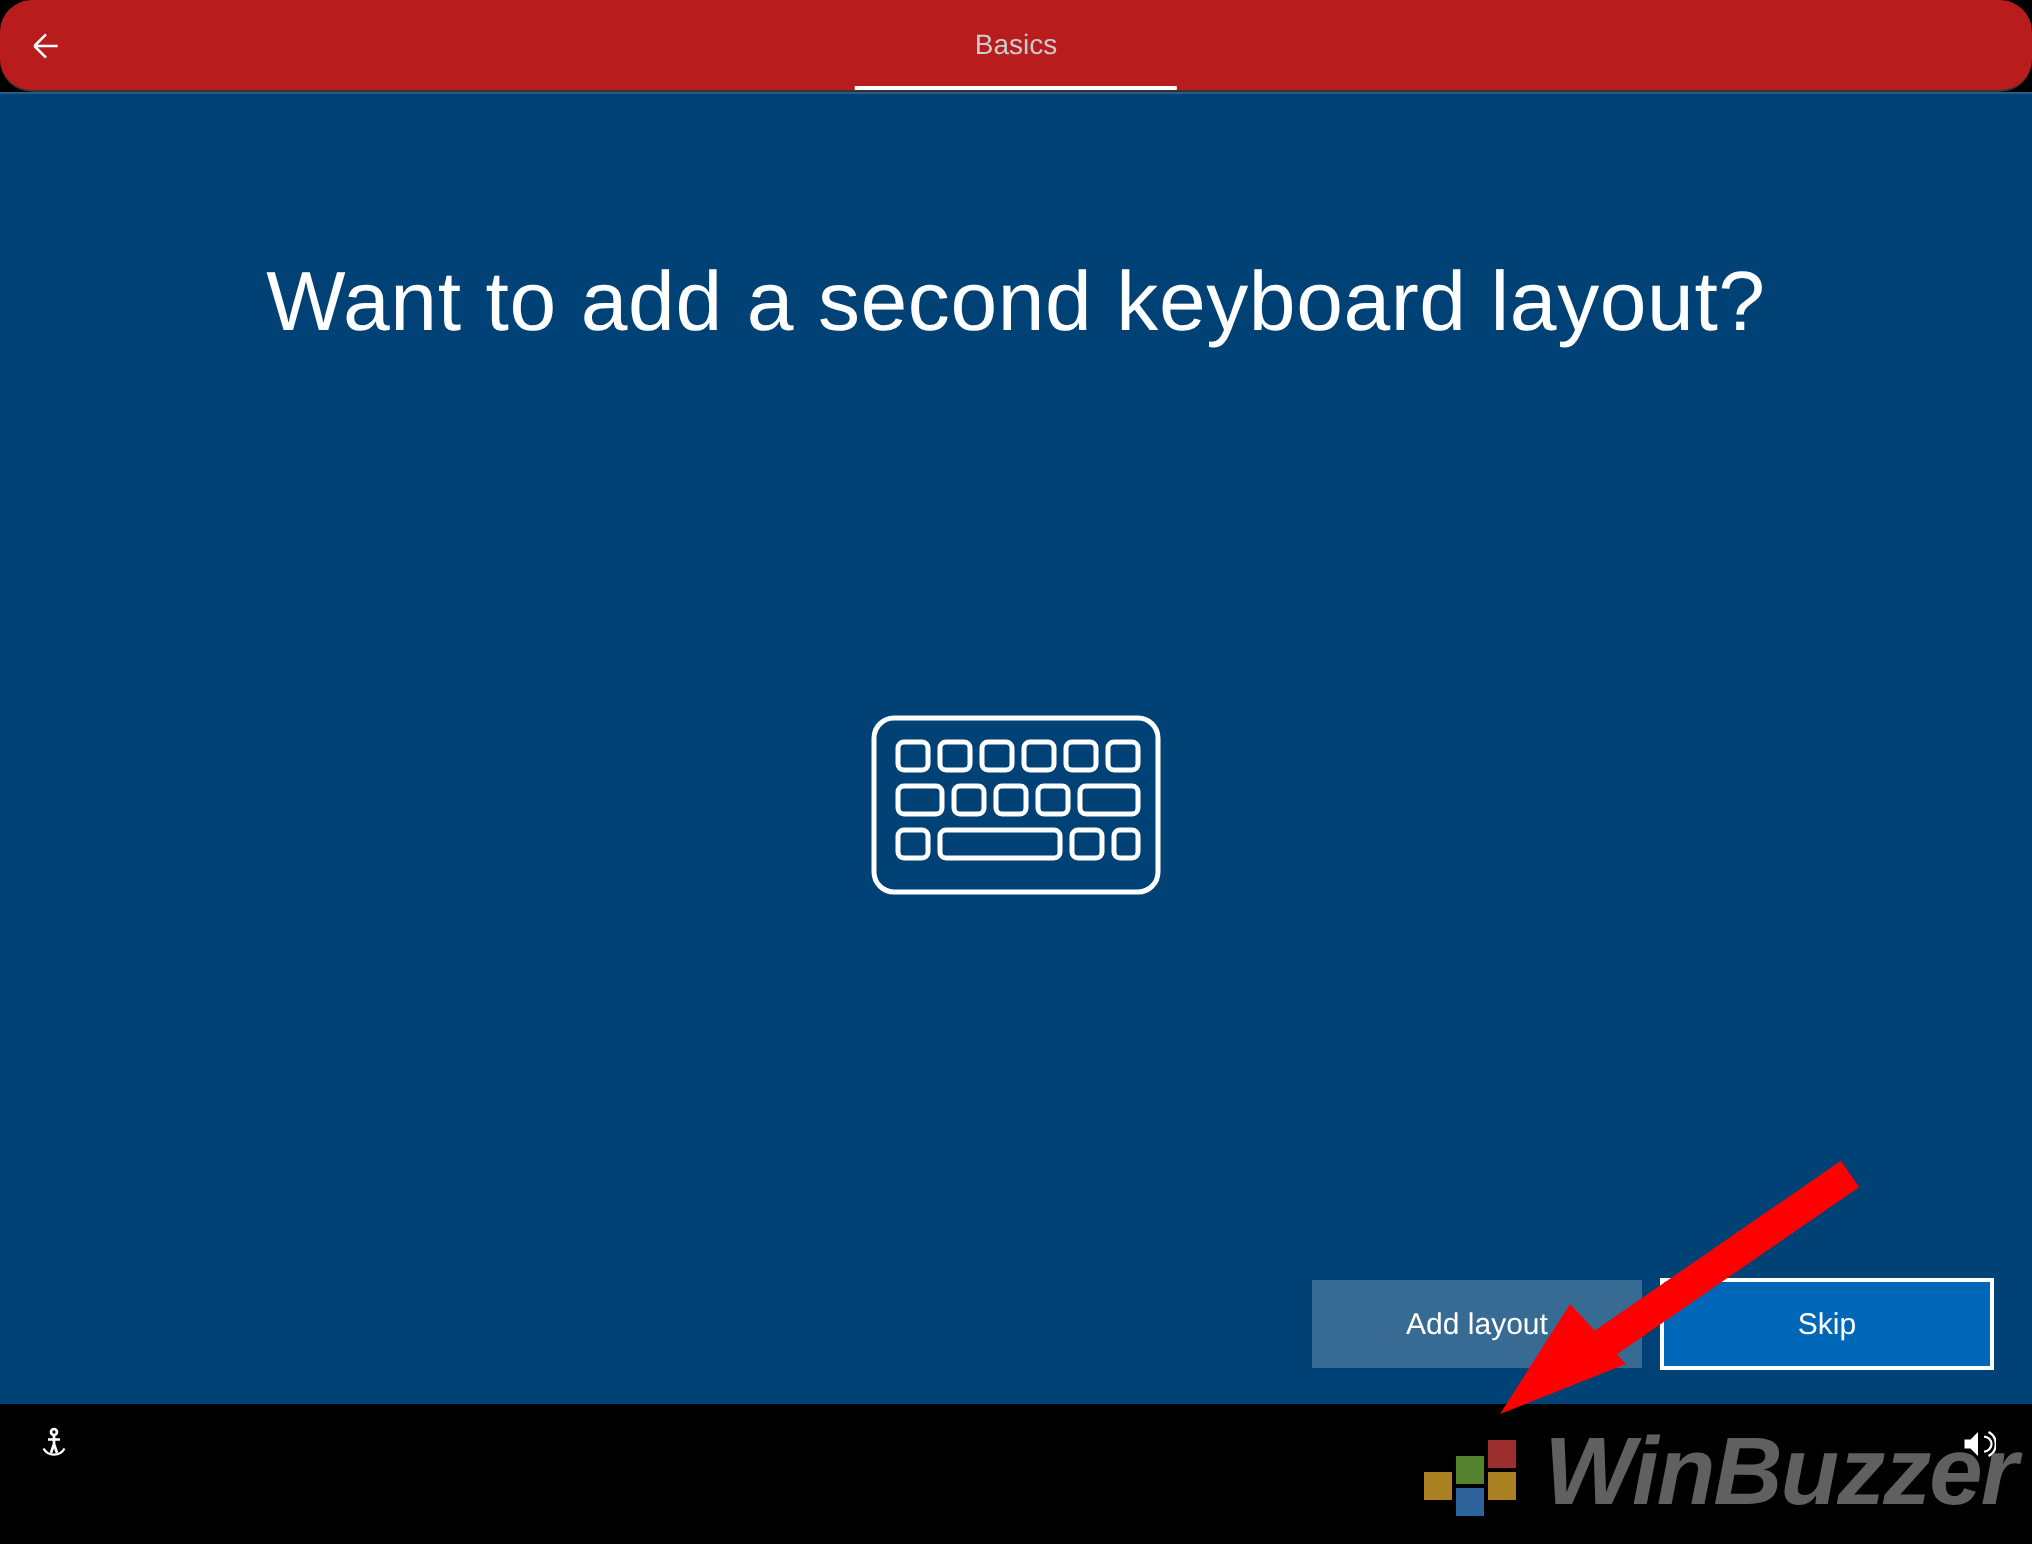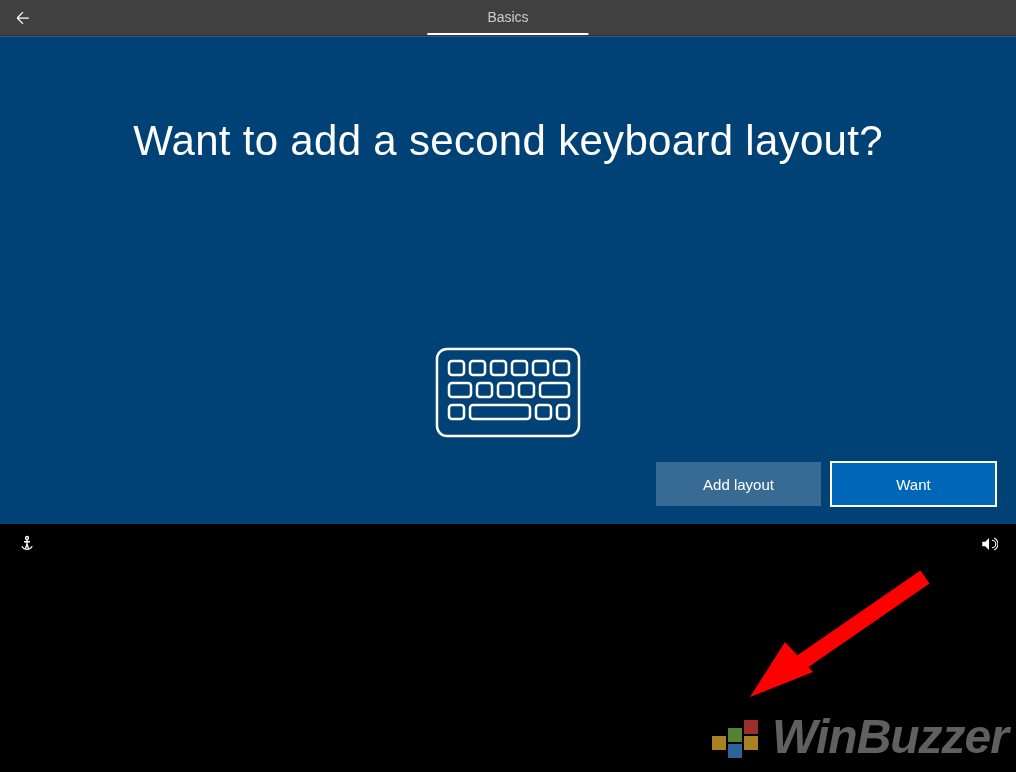--- a/index.html
+++ b/index.html
@@ -9,26 +9,27 @@
     }
     body {
       width: 1016px;
       height: 772px;
       font-family: "Segoe UI", "Segoe UI Light", -apple-system, sans-serif;
       background: #000;
       overflow: hidden;
       position: relative;
     }
     .header {
-      height: 36px;
-      background: #404040;
+      height: 46px;
+      background: #b91c1c;
       display: flex;
       align-items: center;
       position: relative;
       border-bottom: 1px solid #333;
+      border-radius: 16px;
     }
     .back-btn {
       width: 46px;
       height: 46px;
       display: flex;
       align-items: center;
       justify-content: center;
       color: #fff;
       cursor: pointer;
     }
@@ -46,21 +47,21 @@
     .tab {
       padding: 0 60px;
       color: #ccc;
       font-size: 14px;
       display: flex;
       align-items: center;
       border-bottom: 2px solid #fff;
       cursor: pointer;
     }
     .main {
-      height: 488px;
+      height: 656px;
       background: #004275;
       position: relative;
       display: flex;
       flex-direction: column;
       align-items: center;
       border-top: 1px solid #2a5a8a;
     }
     .title {
       color: #fff;
       font-size: 42px;
@@ -184,21 +185,21 @@
       <rect x="103" y="60" width="15" height="14" rx="3"></rect>
       <rect x="124" y="60" width="12" height="14" rx="3"></rect>
     </svg>
   </div>
 
   <div class="buttons">
     <button class="btn btn-secondary">
       <span>Add layout</span>
     </button>
     <button class="btn btn-primary">
-      <span>Want</span>
+      <span>Skip</span>
     </button>
   </div>
 
   <svg class="arrow-annotation" width="210" height="140">
     <defs>
       <marker id="arrowhead" markerWidth="12" markerHeight="12" refX="2" refY="6" orient="auto">
         <polygon points="0 0, 12 6, 0 12" fill="#ff0000"></polygon>
       </marker>
     </defs>
     <path d="M 190 15 L 45 115" stroke="#ff0000" stroke-width="16"></path>

